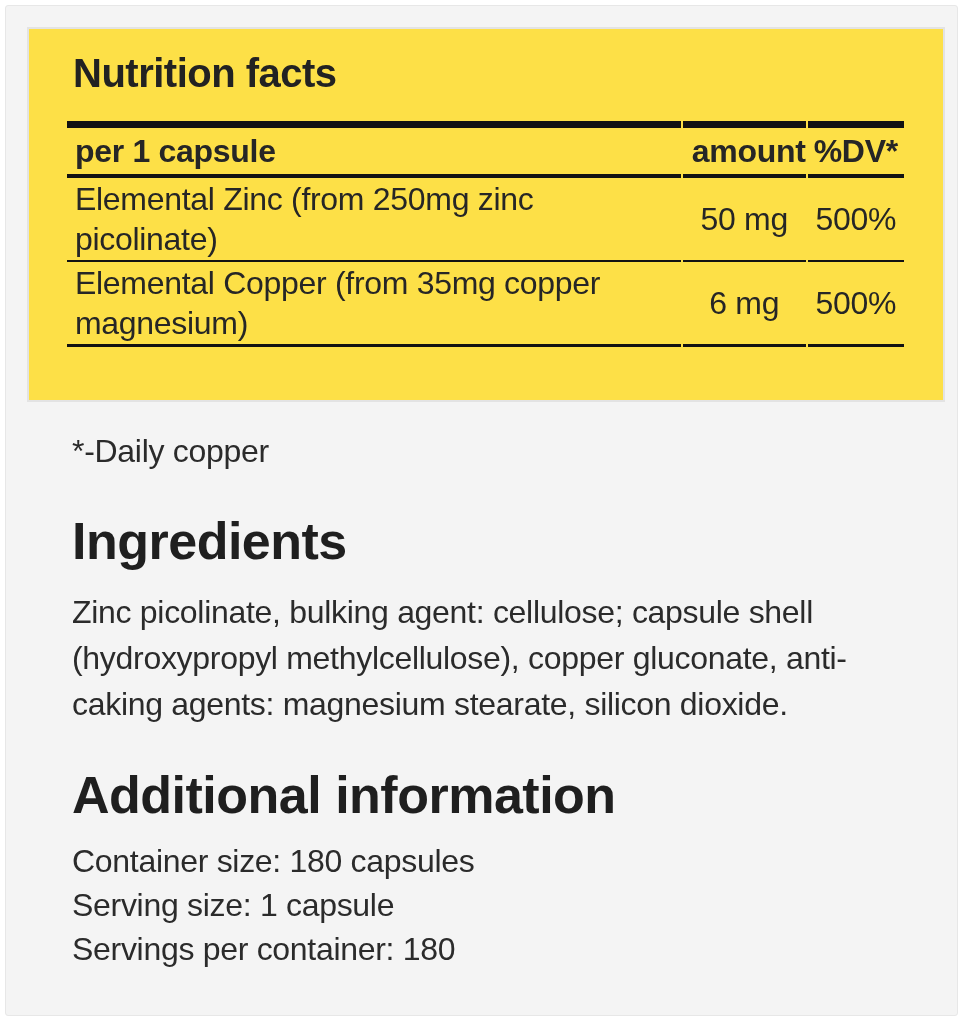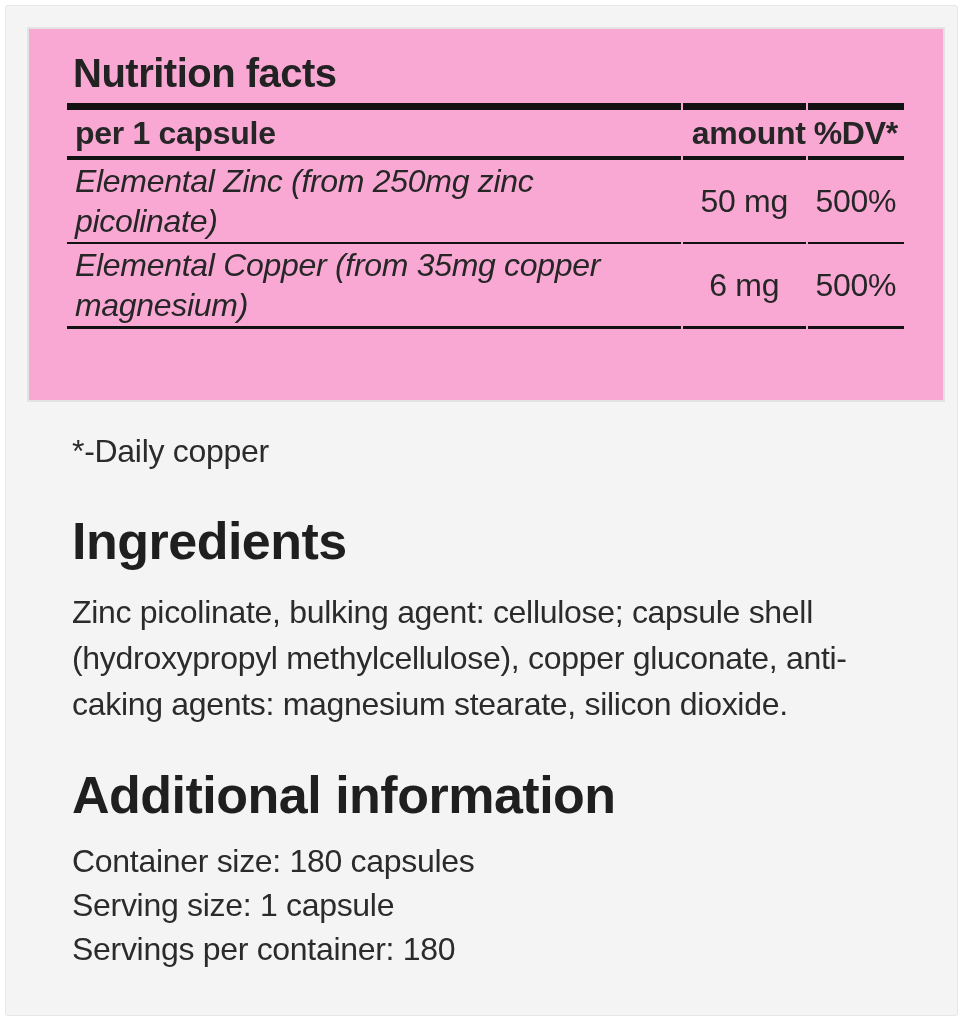--- a/index.html
+++ b/index.html
@@ -12,32 +12,32 @@
   .panel {
     position: absolute;
     left: 5px; top: 5px; right: 12px; bottom: 8px;
     background: #f4f4f4;
     border: 1px solid #e7e7e7;
     border-radius: 3px;
   }
   .card {
     margin: 21px 12px 0 21px;
     height: 375px;
-    background: #f9a8d4;
+    background: #fde047;
     border: 2px solid #e3e3e3;
   }
   .card-title {
     margin: 22px 0 0 44px;
     font-size: 40px;
     font-weight: bold;
     letter-spacing: -0.5px;
     color: #222222;
   }
   table.facts-table {
-    margin: 7px 0 0 36px;
+    margin: 25px 0 0 36px;
     border-collapse: separate;
     border-spacing: 2px 0;
     table-layout: fixed;
     width: 841px;
     font-size: 32px;
     letter-spacing: -0.3px;
     color: #262626;
   }
   .facts-table col.c-name   { width: 611px; }
   .facts-table col.c-amount { width: 122px; }
@@ -53,21 +53,21 @@
   .facts-table th.h-name   { text-align: left; padding-left: 8px; }
   .facts-table th.h-amount { text-align: right; }
   .facts-table th.h-dv     { text-align: center; }
   .facts-table td {
     vertical-align: middle;
     line-height: 40px;
     border-bottom: 2px solid #121212;
     padding: 1px 0;
   }
   .facts-table tr.data-row:last-child td { border-bottom: 3px solid #121212; }
-  .facts-table td.v-name   { text-align: left; padding-left: 8px; padding-right: 4px; font-style: italic; }
+  .facts-table td.v-name   { text-align: left; padding-left: 8px; padding-right: 4px; }
   .facts-table td.v-amount { text-align: center; white-space: nowrap; }
   .facts-table td.v-dv     { text-align: center; white-space: nowrap; }
 
   .below {
     margin: 0 70px 0 66px;
     color: #2b2b2b;
     font-size: 32px;
     letter-spacing: -0.3px;
   }
   .footnote {

